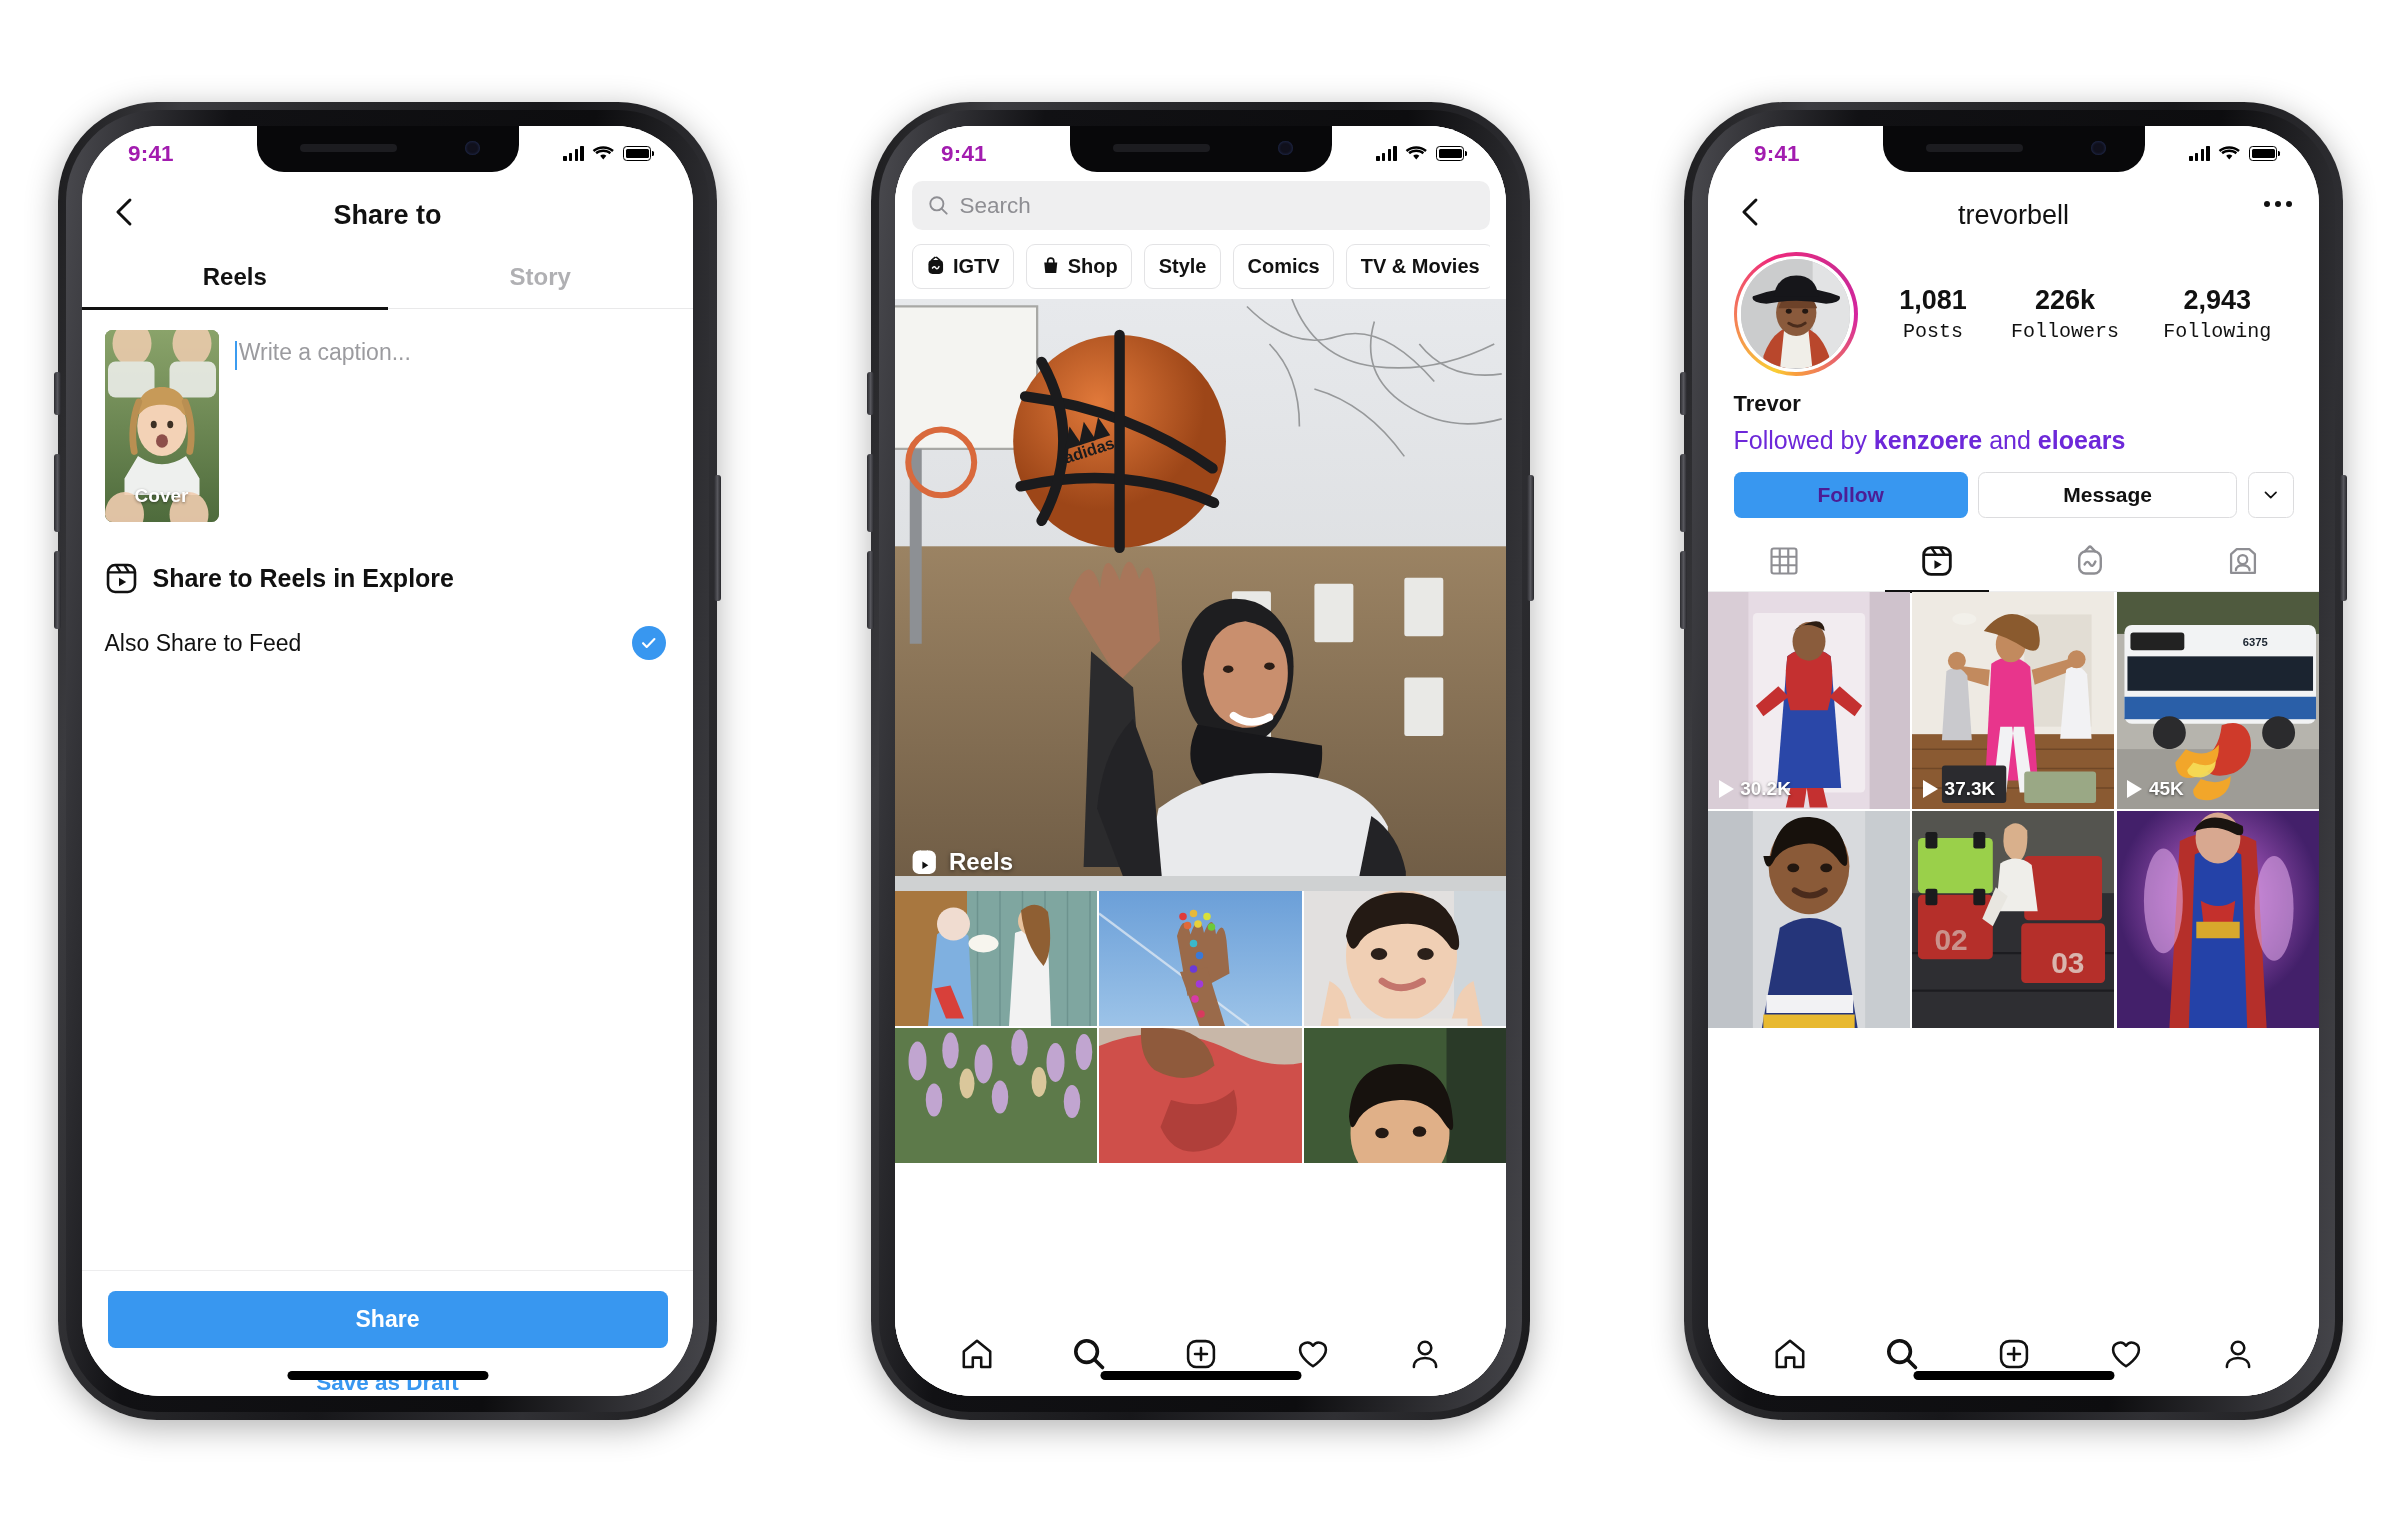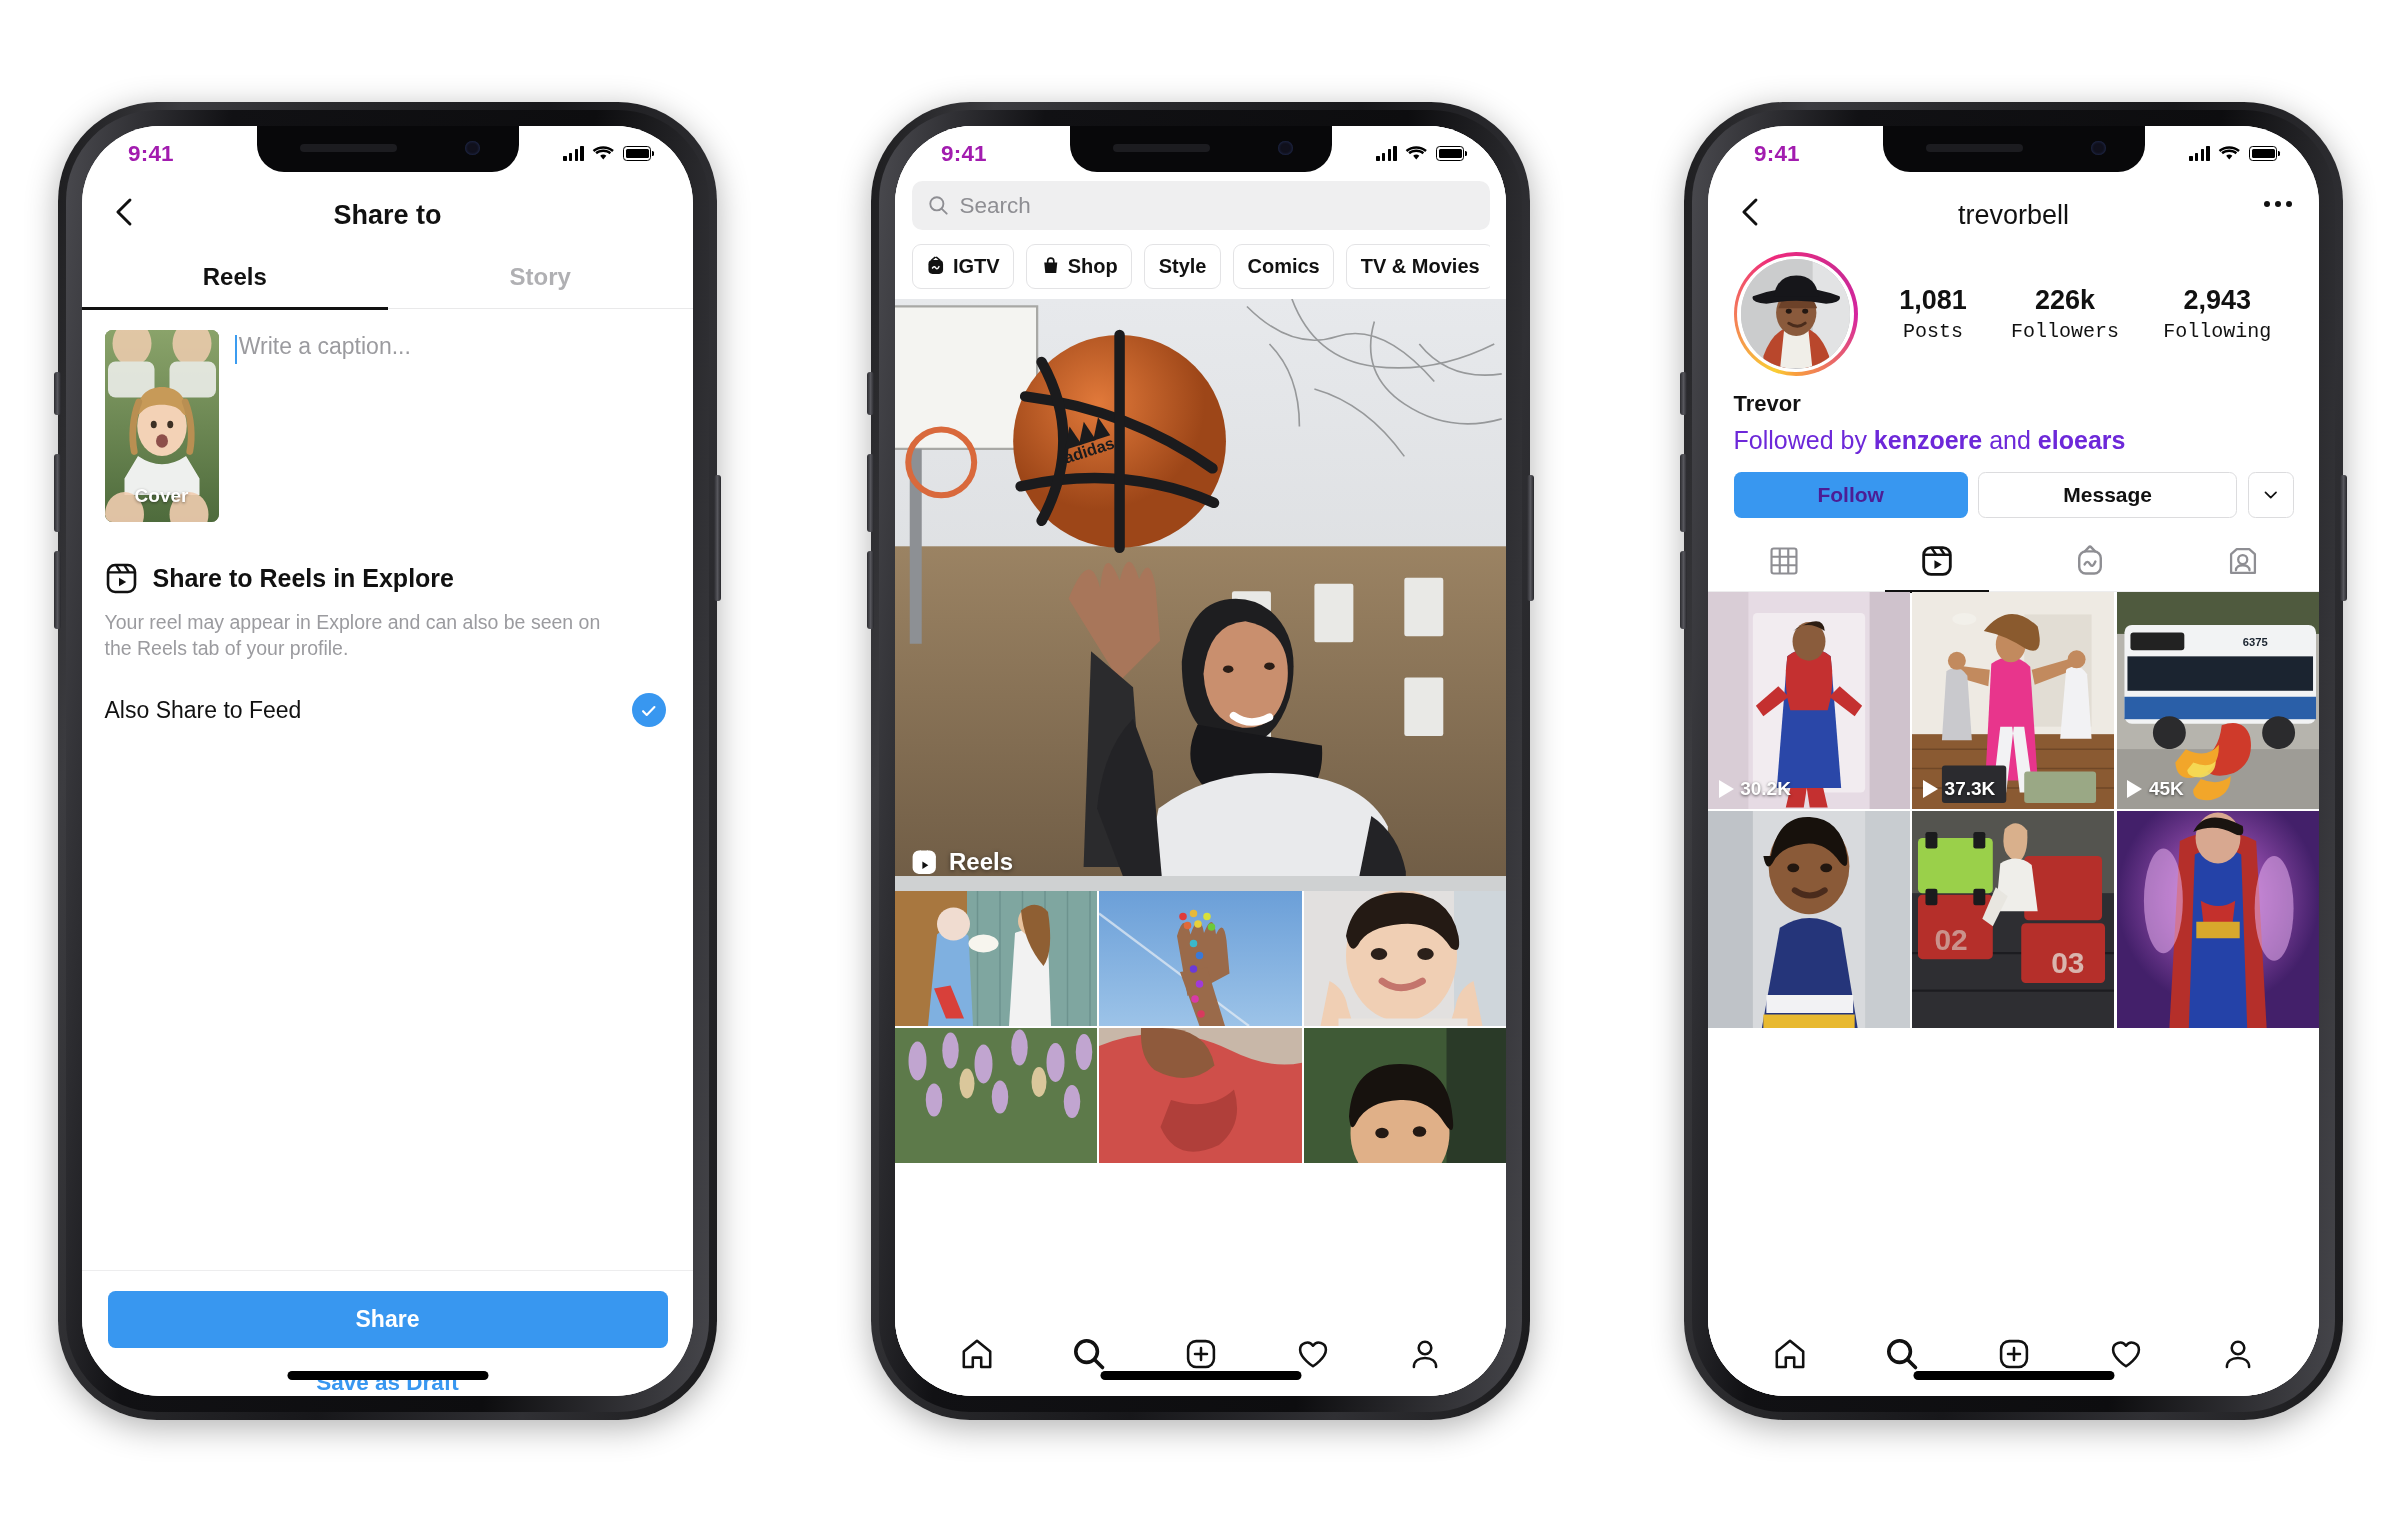--- a/index.html
+++ b/index.html
@@ -63,21 +63,21 @@
            font-size:24px; font-weight:700; color:#b0b0b3; position:relative; }
   .p1-tab.active{ color:#111; }
   .p1-tab.active::after{ content:""; position:absolute; bottom:-1.5px; left:0; right:0;
                          height:3px; background:#111; }
   .p1-cap{ display:flex; padding:21px 22.5px 0 22.5px; gap:16.5px; }
   .p1-thumb{ width:114px; height:192px; border-radius:7.5px; position:relative;
              overflow:hidden; background:#7d8f63; flex:none; }
   .p1-thumb .cov{ position:absolute; left:0; right:0; bottom:15px; text-align:center;
                   color:#fff; font-size:19px; font-weight:700;
                   text-shadow:0 0.7px 3px rgba(0,0,0,.45); }
-  .p1-capin{ flex:1; padding-top:3px; display:flex; align-items:flex-start; }
+  .p1-capin{ flex:1; padding-top:3px; display:flex; align-items:flex-start;margin-top:6px; }
   .caret{ width:2.2px; height:28.5px; background:#3b9cf0; margin-right:1.5px; margin-top:2.2px; }
   .p1-ph{ font-size:23px; color:#9b9b9f; }
   .p1-explore{ padding:40px 22.5px 0 22.5px; }
   .p1-exrow{ display:flex; align-items:center; gap:15px; }
   .p1-exttl{ font-size:25px; font-weight:700; color:#111; }
   .p1-exsub{ margin-top:13.5px; font-size:19.5px; line-height:1.38; color:#9b9b9f; max-width:524px; }
   .p1-feed{ margin-top:31px; display:flex; align-items:center; justify-content:space-between;
             padding-right:4.5px; }
   .p1-feedlb{ font-size:23px; color:#111; }
   .p1-check{ width:34px; height:34px; border-radius:50%; background:#3897f0;
@@ -237,21 +237,20 @@
 
       <div class="p1-explore">
         <div class="p1-exrow">
           <svg width="33" height="33" viewBox="0 0 24 24">
             <rect x="2.2" y="2.2" width="19.6" height="19.6" rx="5.2" fill="none" stroke="#111" stroke-width="1.9"></rect>
             <path d="M2.5 7.6h19M8.2 2.4l3.2 5.2M14.2 2.4l3.2 5.2" stroke="#111" stroke-width="1.7" fill="none"></path>
             <path d="M10.2 11.4l5.2 3.1-5.2 3.1z" fill="#111"></path>
           </svg>
           <div class="p1-exttl">Share to Reels in Explore</div>
         </div>
-        <div class="p1-exsub">Your reel may appear in Explore and can also be seen on the Reels tab of your profile.</div>
 
         <div class="p1-feed">
           <div class="p1-feedlb">Also Share to Feed</div>
           <div class="p1-check">
             <svg width="19.5" height="19.5" viewBox="0 0 24 24">
                   <path d="M5 12.6l4.5 4.6L19 7.4" fill="none" stroke="#fff" stroke-width="2.6" stroke-linecap="round" stroke-linejoin="round"></path>
                 </svg>
           </div>
         </div>
       </div>

